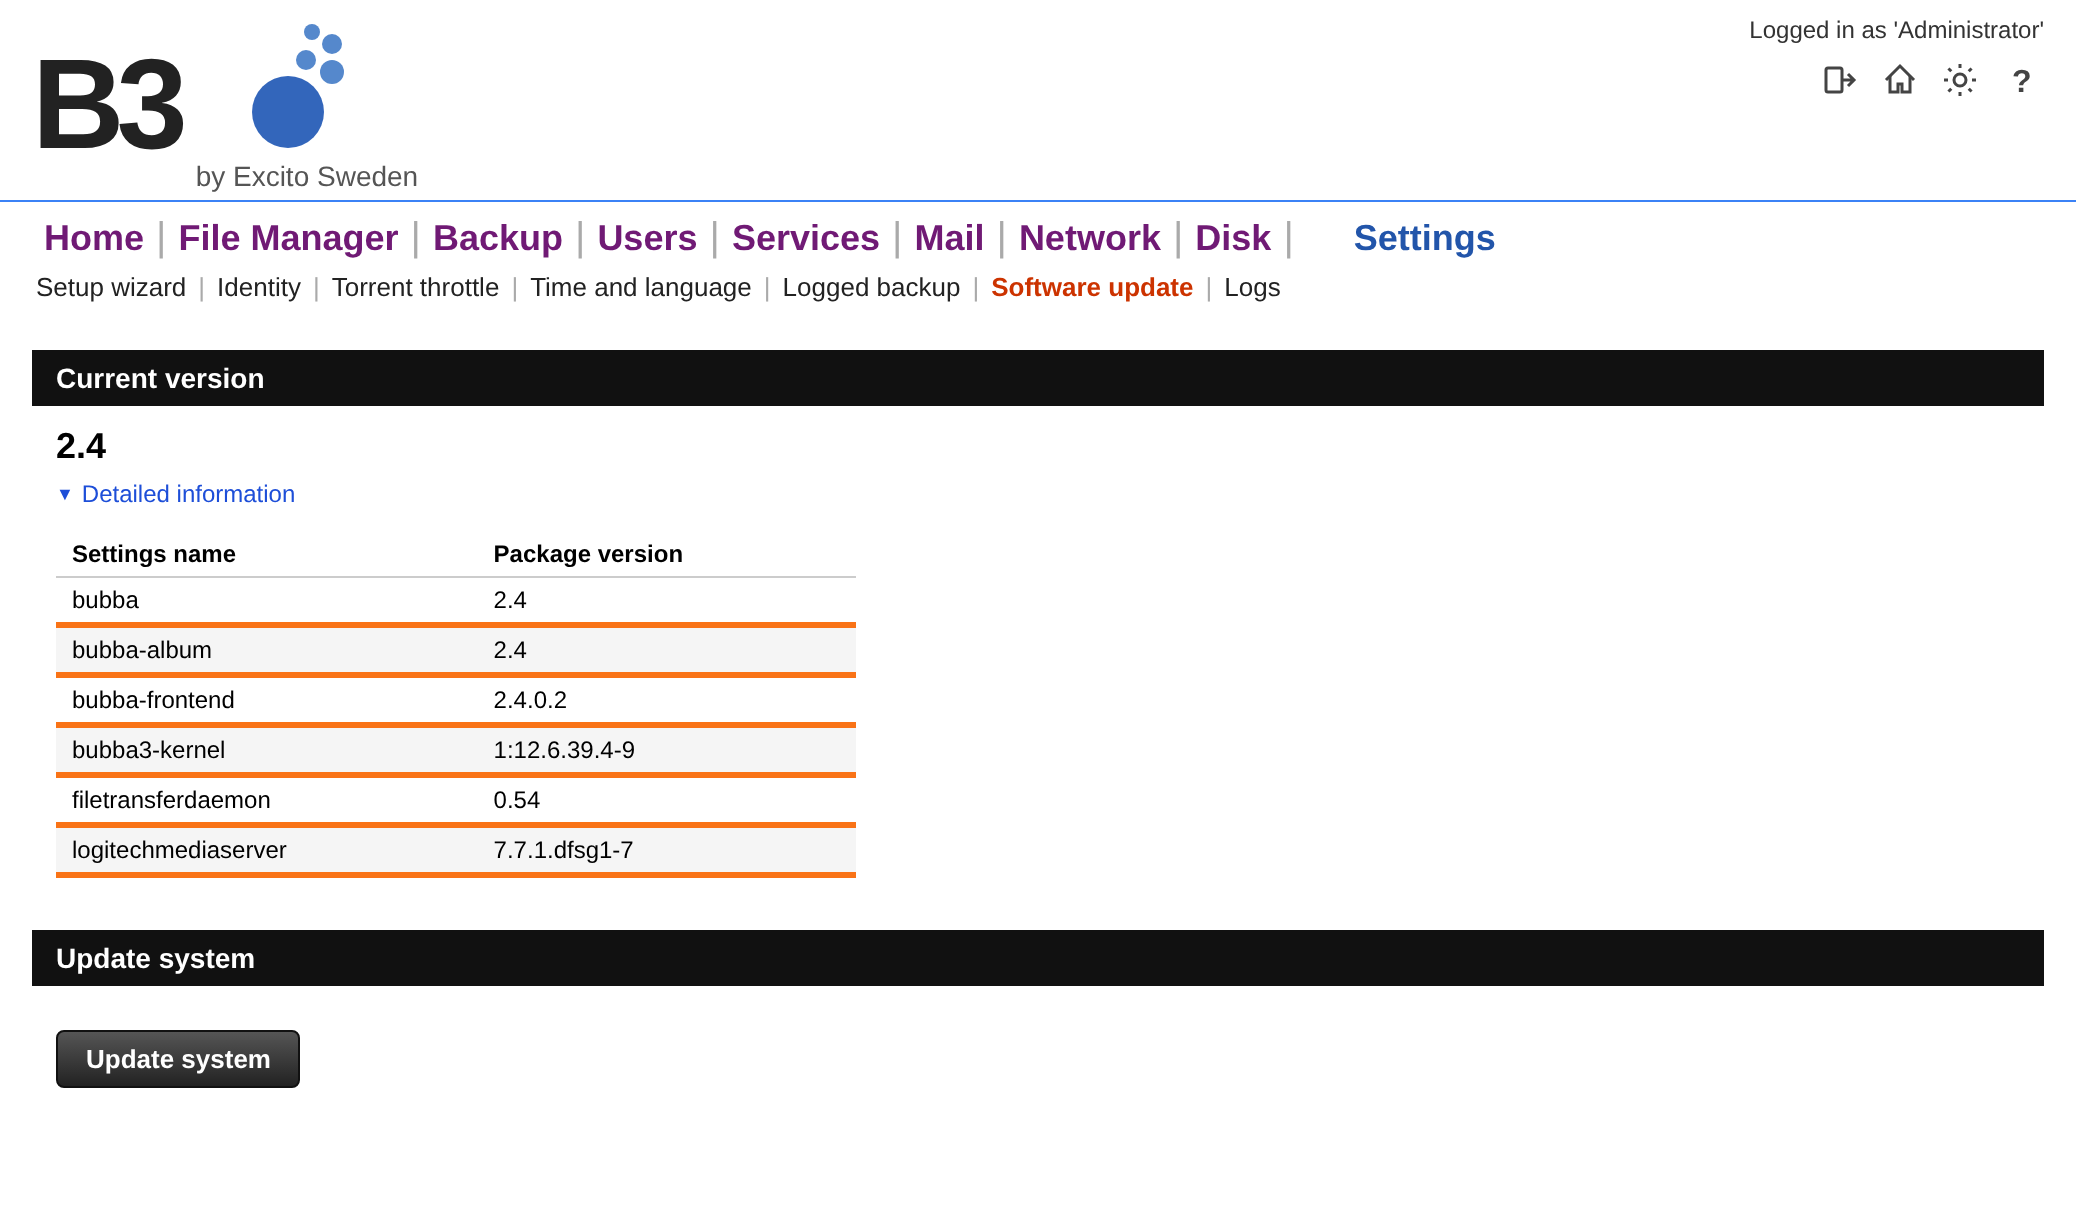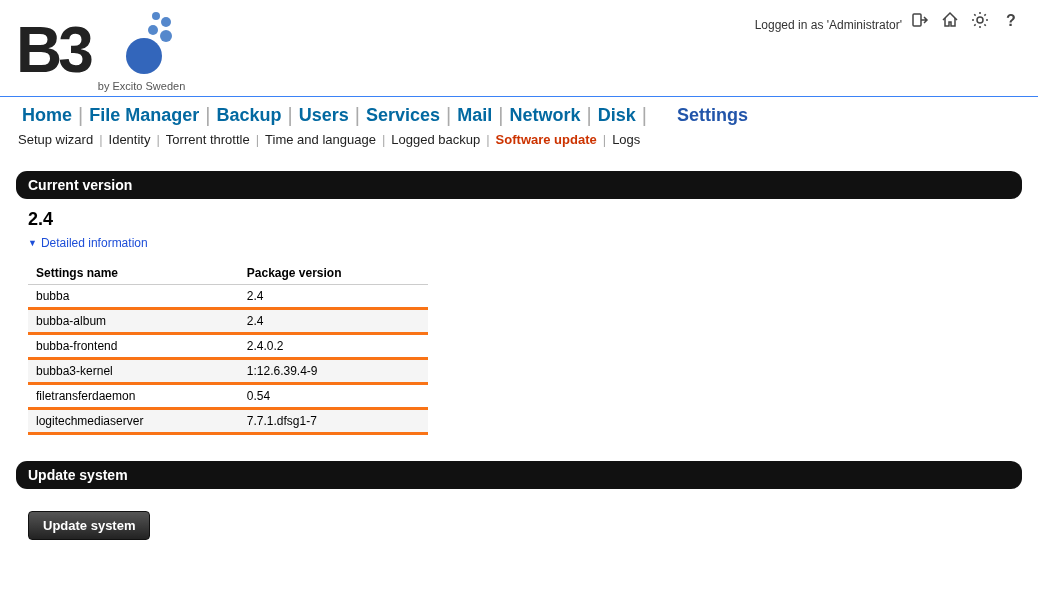--- a/index.html
+++ b/index.html
@@ -40,29 +40,29 @@
       margin-left: 8px;
     }
 
     #logo-dots {
       position: relative;
       width: 80px;
       height: 70px;
     }
 
     #by-excito {
-      font-size: 11px;
+      font-size: 14px;
       color: #555;
       margin-top: 2px;
       text-align: center;
     }
 
     #header-right {
       display: flex;
-      flex-direction: row;
+      flex-direction: column;
       align-items: flex-end;
       gap: 6px;
     }
 
     #logged-in-text {
       font-size: 12px;
       color: #333;
     }
 
     #header-icons {
@@ -89,21 +89,21 @@
 
     #main-nav-links {
       display: flex;
       align-items: center;
       gap: 0;
       font-size: 18px;
       font-weight: bold;
     }
 
     .nav-link {
-      color: #0369a1;
+      color: #701a75;
       text-decoration: none;
       padding: 2px 6px;
       cursor: pointer;
     }
 
     .nav-link.active {
       color: #2255aa;
       margin-left: 24px;
     }
 
@@ -148,21 +148,20 @@
       padding: 16px;
     }
 
     .section-header {
       background: #111;
       color: #fff;
       font-size: 14px;
       font-weight: bold;
       padding: 6px 12px;
       margin-bottom: 0;
-      border-radius: 11px;
     }
 
     .section-body {
       padding: 10px 12px;
       margin-bottom: 16px;
     }
 
     .current-version-number {
       font-size: 18px;
       font-weight: bold;

